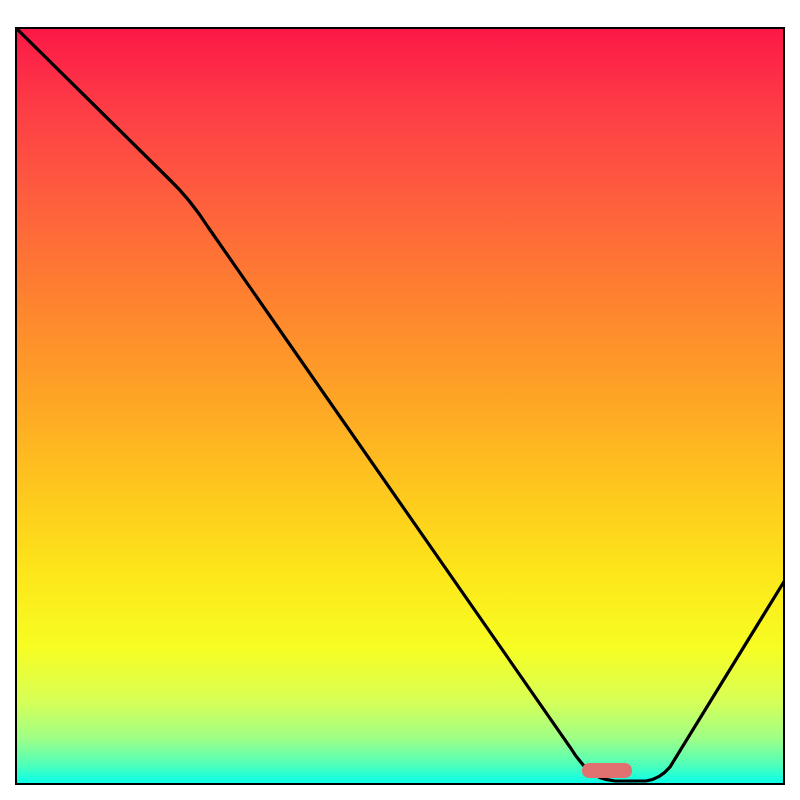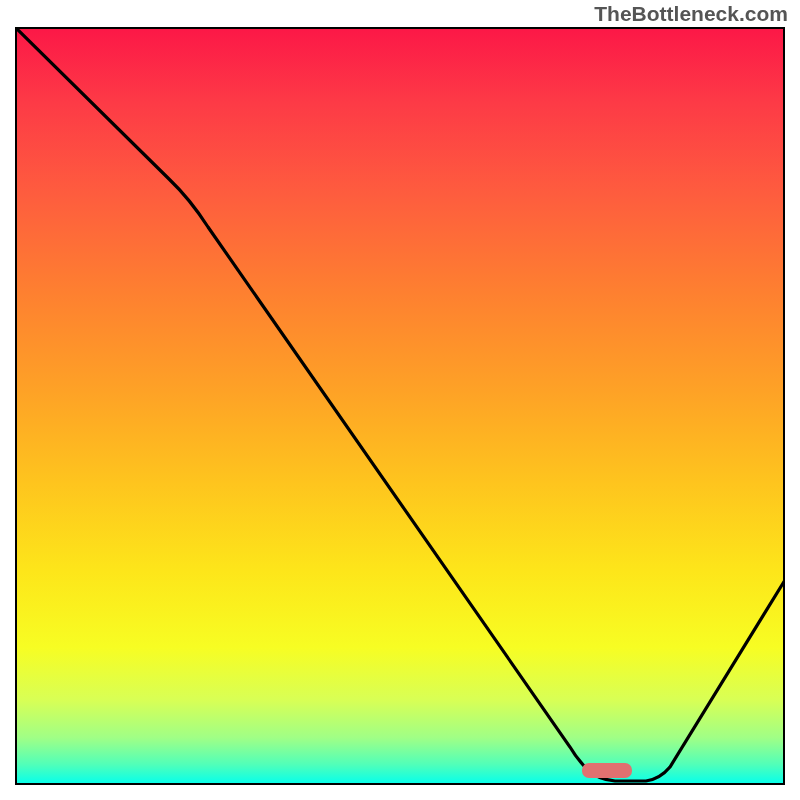--- a/index.html
+++ b/index.html
@@ -76,21 +76,20 @@
     height: 15px;
     background: #e17070;
     border-radius: 7px;
     z-index: 4;
   }
 </style>
 </head>
 <body>
 
 <div class="container">
-  <div class="watermark">TheBottleneck.com</div>
   <div class="chart-area">
     <div class="gradient-bg"></div>
     <svg class="curve-svg" viewBox="0 0 770 758" preserveAspectRatio="none">
       <path d="M 0 0
                L 154 152
                Q 175 172 193 200
                L 555 720
                Q 562 732 572 742
                Q 582 752 600 754
                L 631 754

